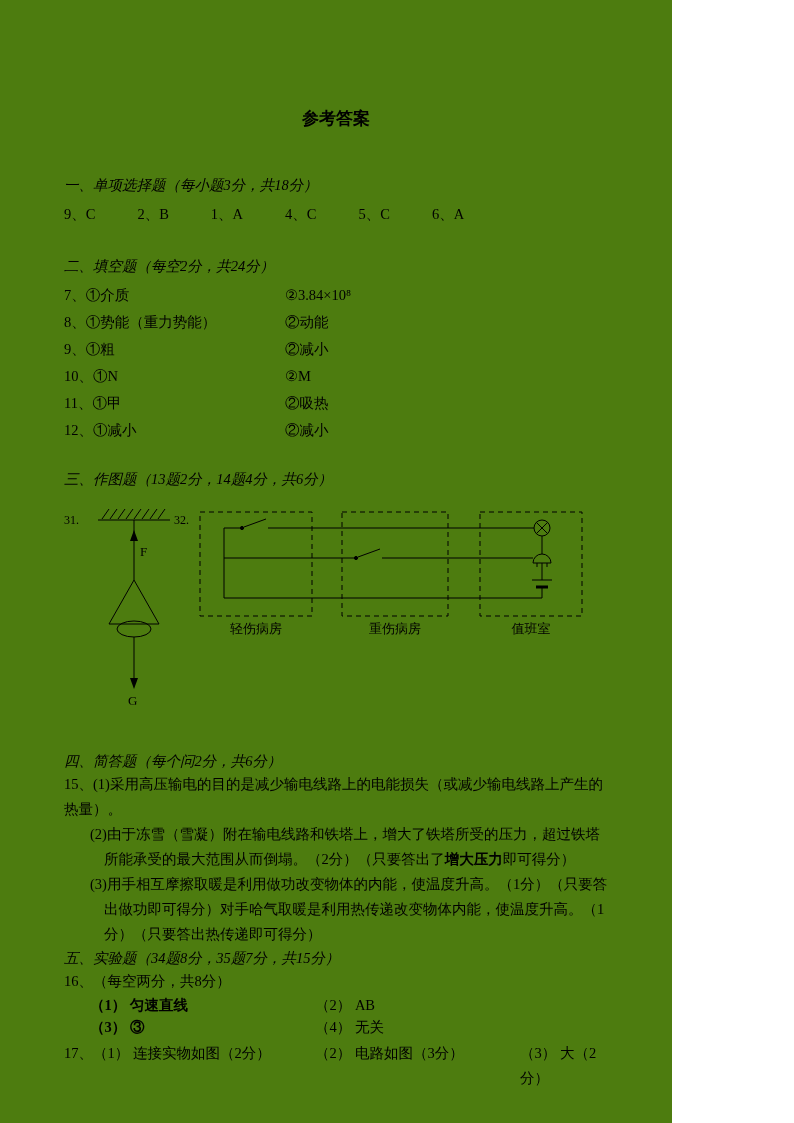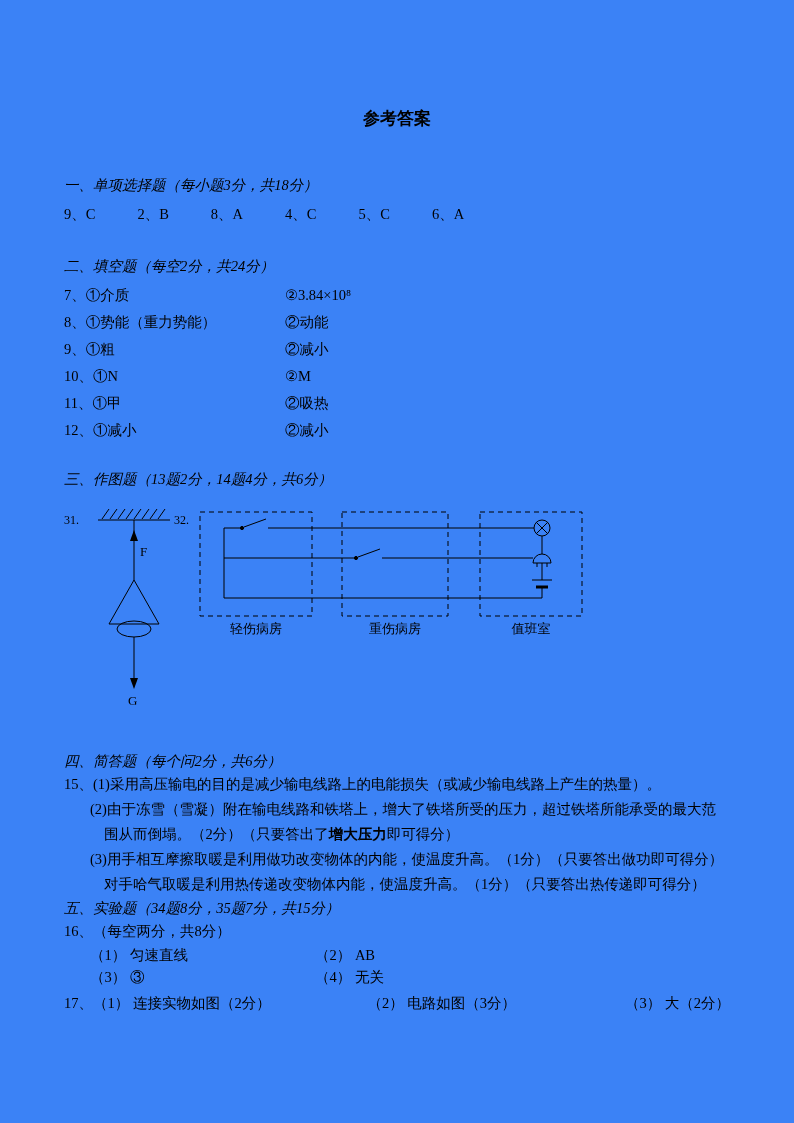--- a/index.html
+++ b/index.html
@@ -1,18 +1,18 @@
 <!DOCTYPE html>
 <html><head>
 <meta charset="utf-8">
 <style>
   * { margin:0; padding:0; box-sizing:border-box; }
   html,body { background:#ffffff; }
   .page {
-    width:794px; height:1123px; background:#3b82f6; color:#000;
+    width:672px; height:1123px; background:#4d7c0f; color:#000;
     font-family:"Liberation Serif","DejaVu Serif",serif;
     overflow:hidden; position:relative;
   }
   .content { padding:108px 64px 0 64px; font-size:14.5px; line-height:22px; }
   .title { text-align:center; font-size:17px; font-weight:bold; margin-bottom:44px; }
   .heading { margin:0;font-style:italic; }
   .sec1-answers { display:flex; gap:42px; margin-top:7px; }
   .sec2 { margin-top:30px; }
   .blank-rows { margin-top:5px; }
   .blank-row { display:flex; line-height:27px; }
@@ -21,38 +21,38 @@
   .figures-wrap { margin-top:16px; }
   .figures text { font-size:13px; fill:#000; font-family:"Liberation Serif","DejaVu Serif",serif; }
   .figures .fig-num { font-size:12px; }
   .sec4 { margin-top:32px; }
   .para { line-height:25px; }
   .indent1 { padding-left:26px; }
   .hang { padding-left:40px; text-indent:-14px; }
   .bold { font-weight:bold; }
   .sec5 { margin-top:0px; }
   .exp-row { display:flex; padding-left:26px; line-height:22px; }
-  .exp-row .exp-col1 { width:225px; flex:0 0 225px; }
+  .exp-row .exp-col1 { width:225px; flex:0 0 225px;font-weight:bold; }
   .item17-row { display:flex; line-height:25px; margin-top:3px;justify-content:space-between; }
   .item17-row .i17-a { width:251px; flex:0 0 251px; }
   .item17-row .i17-b { width:205px; flex:0 0 205px; }
 </style>
 </head>
 <body>
 
 <div class="page">
   <div class="content">
 
     <div class="title">参考答案</div>
 
     <div class="heading">一、单项选择题（每小题3分，共18分）</div>
     <div class="sec1-answers">
       <span>9、C</span>
       <span>2、B</span>
-      <span>8、A</span>
+      <span>1、A</span>
       <span>4、C</span>
       <span>5、C</span>
       <span>6、A</span>
     </div>
 
     <div class="heading sec2">二、填空题（每空2分，共24分）</div>
     <div class="blank-rows">
       <div class="blank-row">
         <span class="col-left">7、①介质</span>
         <span class="col-right">②3.84×10⁸</span>

